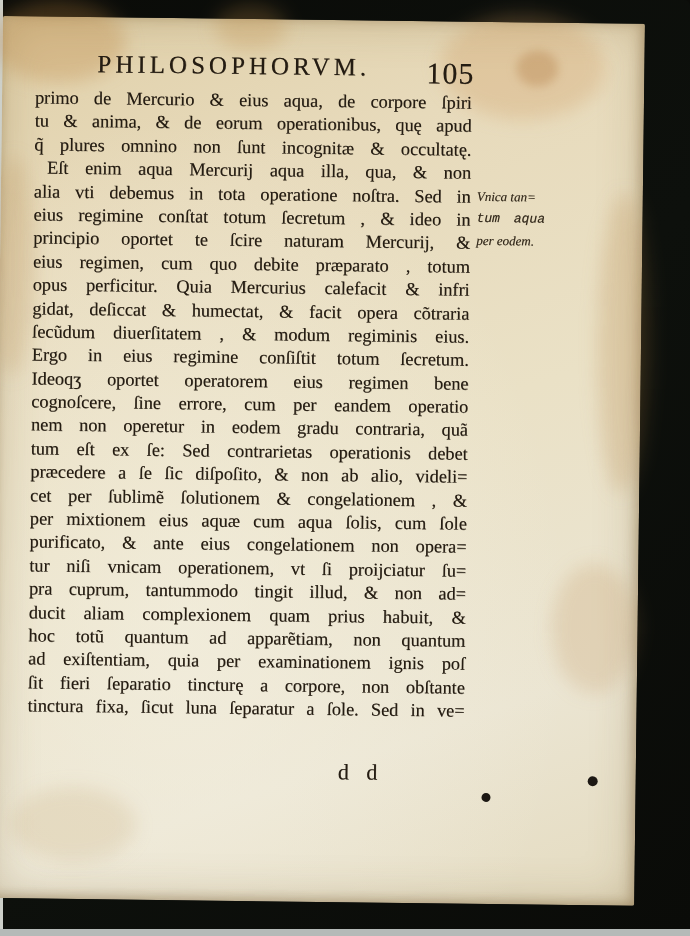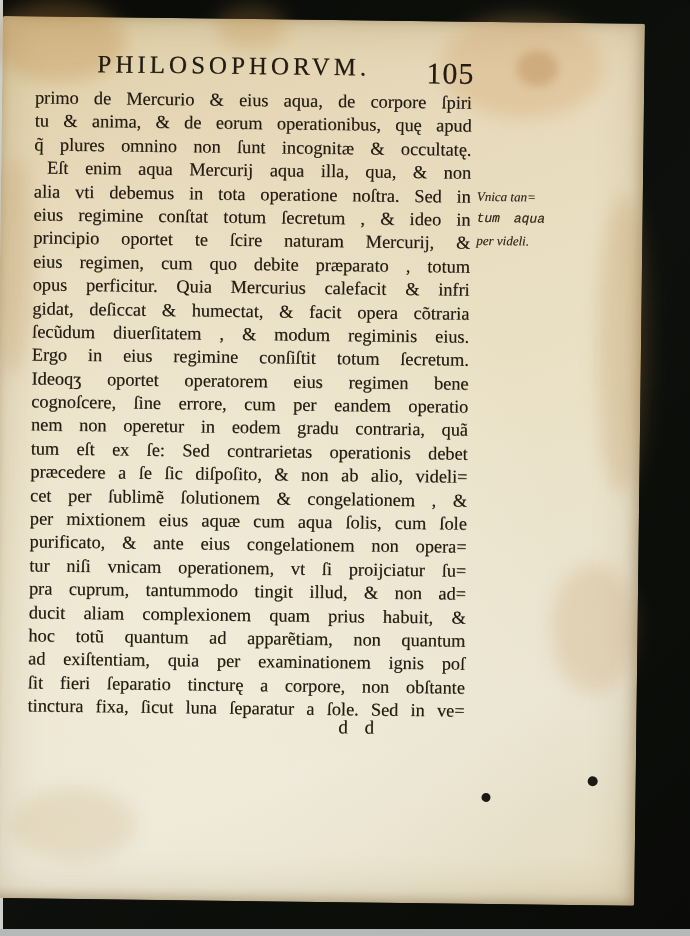--- a/index.html
+++ b/index.html
@@ -39,21 +39,21 @@
   .body-text{position:absolute;left:33px;top:70px;width:437px;font-size:18.3px;line-height:23.4px;}
   .body-text .line{text-align:justify;text-align-last:justify;height:23.4px;overflow:visible;}
   .body-text .indent{text-indent:13px;}
   .margin-note{
     position:absolute;left:476px;top:128px;width:76px;
     font-style:italic;font-size:13px;line-height:22px;color:#33291b;
     text-shadow:.2px .2px .2px rgba(50,40,25,.5);
     margin-top:36px;
   }
   .margin-note .mline2{word-spacing:6px;font-family:Liberation Mono, monospace;}
-  .signature-mark{position:absolute;left:344px;top:696px;font-size:19px;letter-spacing:6px;}
+  .signature-mark{position:absolute;left:344px;top:739px;font-size:22px;letter-spacing:6px;}
   .ink-dot{position:absolute;border-radius:50%;background:#1c1813;}
   .dot1{left:488px;top:771px;width:9px;height:9px;}
   .dot2{left:594px;top:753px;width:10px;height:10px;}
 </style>
 </head>
 <body>
 
 <div class="photo">
   <div class="scan-edge-left"></div>
   <div class="scan-edge-bottom"></div>
@@ -97,21 +97,21 @@
       <div class="line">ducit aliam complexionem quam prius habuit, &amp;</div>
       <div class="line">hoc totũ quantum ad apparẽtiam, non quantum</div>
       <div class="line">ad exiſtentiam, quia per examinationem ignis poſ</div>
       <div class="line">ſit fieri ſeparatio tincturę a corpore, non obſtante</div>
       <div class="line">tinctura fixa, ſicut luna ſeparatur a ſole. Sed in ve=</div>
     </div>
 
     <div class="margin-note">
       <div class="mline1">Vnica tan=</div>
       <div class="mline2">tum aqua</div>
-      <div class="mline3">per videli.</div>
+      <div class="mline3">per eodem.</div>
     </div>
 
     <div class="signature-mark ink">d d</div>
 
     <div class="ink-dot dot1"></div>
     <div class="ink-dot dot2"></div>
   </div>
 </div>
 
 </body></html>

